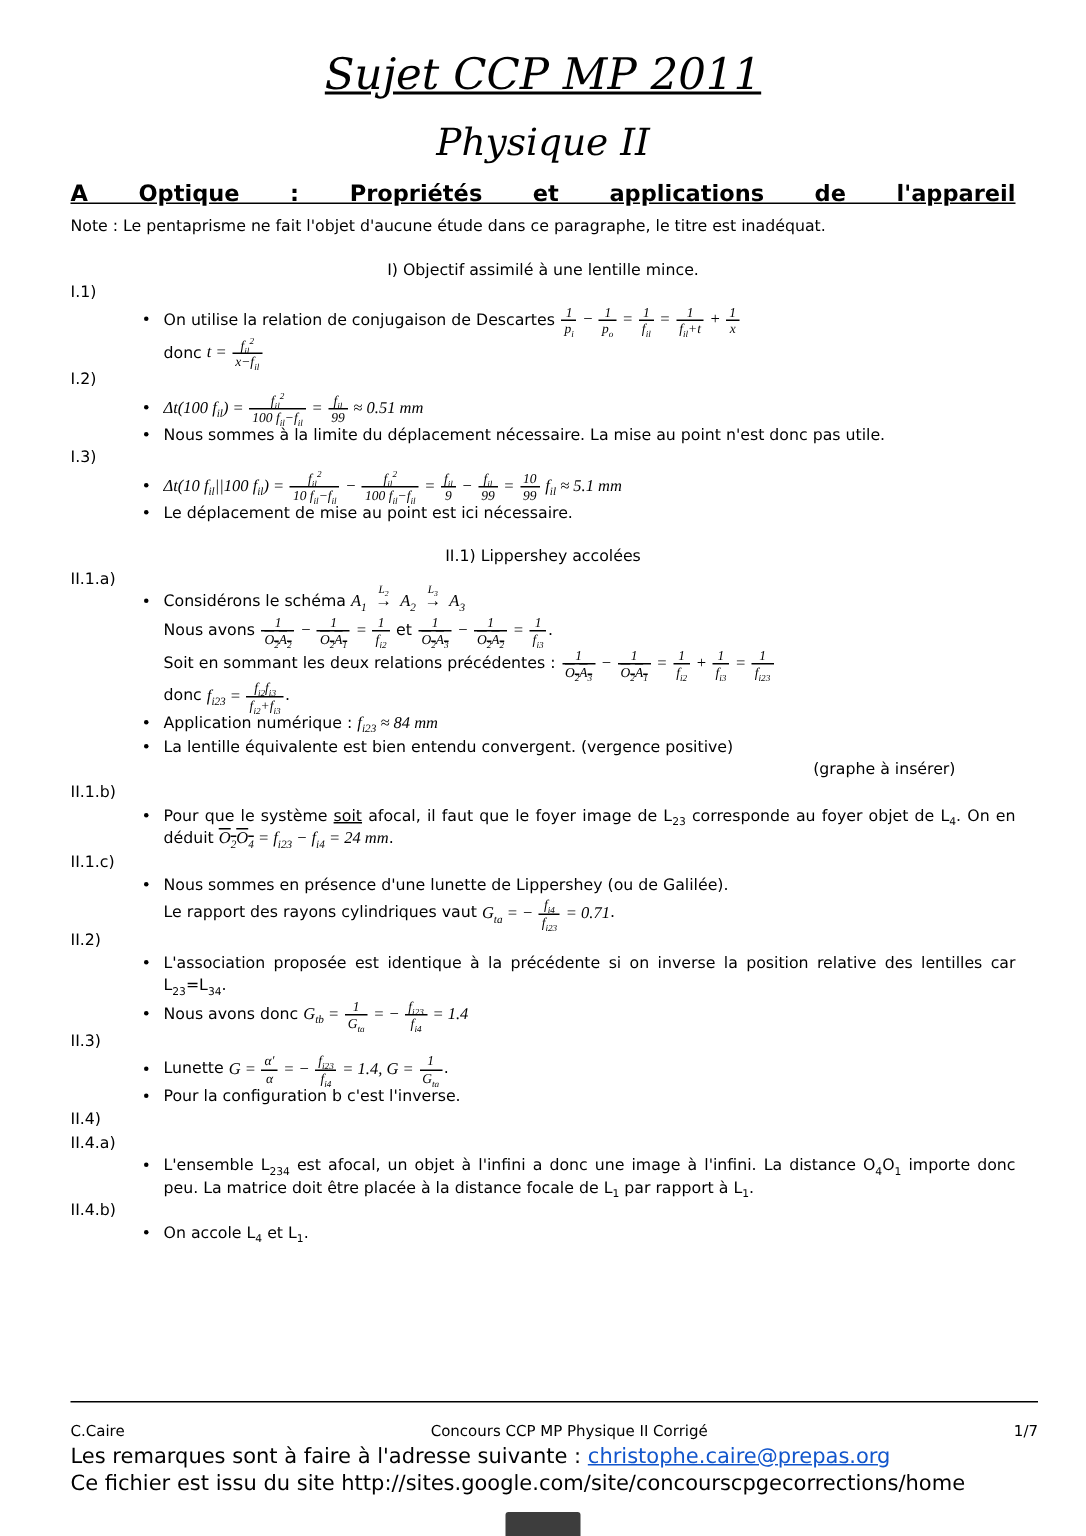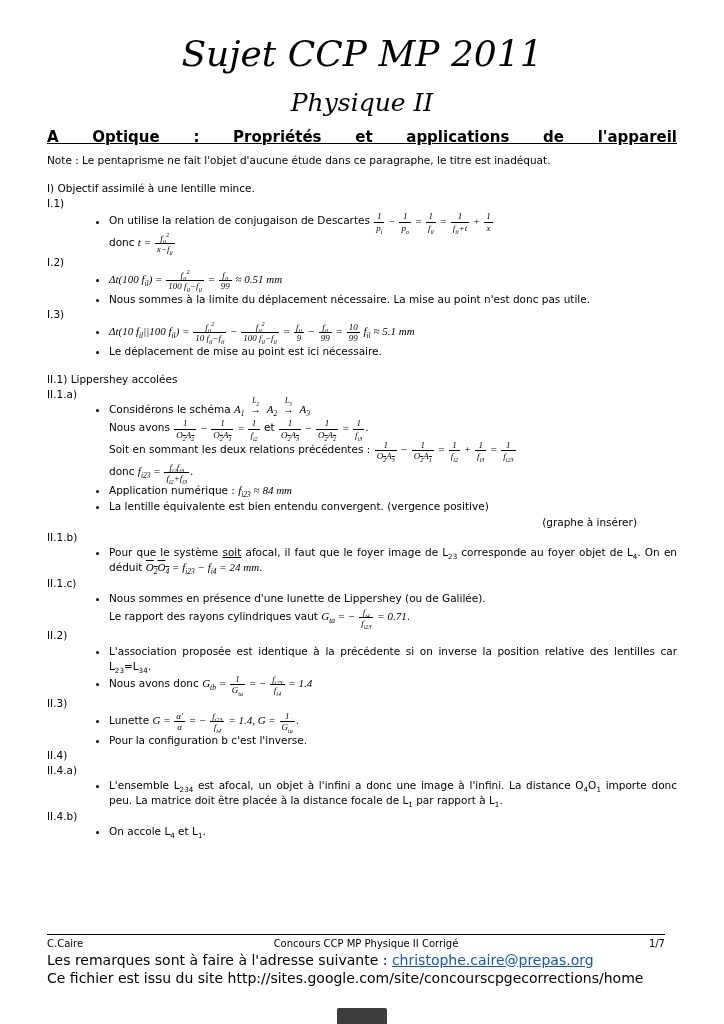--- a/index.html
+++ b/index.html
@@ -10,51 +10,51 @@
     background: #fff;
     color: #000;
     font-family: "DejaVu Sans", sans-serif;
     font-size: 10.5px;
     line-height: 1.45;
     padding: 32px 47px 0 47px;
     overflow: hidden;
   }
   
   .doc-title { text-align: center; margin-bottom: 10px; }
-  .t1 { font-family: "DejaVu Serif", serif; font-style: italic; font-size: 36px; line-height: 1.2; }
+  .t1 { font-family: "DejaVu Serif", serif; font-style: italic; font-size: 29px; line-height: 1.2; text-decoration: underline; }
   .t2 { font-family: "DejaVu Serif", serif; font-style: italic; font-size: 25px; line-height: 1.2; margin-top: 13px; }
   
   .sec-a { font-weight: bold; font-size: 15px; line-height: 1.3; margin: 8px 0 5px 0; }
   .sec-a > div { text-decoration: underline; }
   .sec-a .l1 { text-align: justify; text-align-last: justify; }
   .sec-ai { font-weight: bold; font-size: 13.5px; line-height: 1.3; margin: 5px 0 9px 0; }
   .sec-ai .l1 { padding-left: 38px; text-align: justify; text-align-last: justify; }
   .sec-ai .l2 { padding-left: 66px; }
   .note { margin: 0; }
   
   .plabel { margin: 0; }
-  .gap { margin-top: 13px; }
+  .gap { margin-top: 13px; text-align: center; }
   ul.bullets { margin: 0; padding: 0 0 0 62px; }
   ul.bullets li { text-align: justify; }
   .cont { display: block; }
   .centered { margin: 0; text-align: right; padding-right: 40px; }
   
   .m { font-family: "Liberation Serif", serif; font-style: italic; font-size: 11px; white-space: nowrap; }
   .f { display: inline-block; vertical-align: middle; text-align: center; line-height: 1.15; margin: 0 1px; }
   .f .n { display: block; border-bottom: 1px solid #000; padding: 0 2px; font-size: 9px; }
   .f .d { display: block; padding: 0 2px; font-size: 9px; }
   sub, sup { line-height: 0; font-size: 0.68em; }
   .ov { text-decoration: overline; }
   .arr { position: relative; display: inline-block; margin: 0 3px; }
   .arr .lbl { position: absolute; top: -0.8em; left: 50%; transform: translateX(-50%); font-size: 7.5px; }
   u { text-decoration: underline; }
   
   .footer {
-    position: absolute; left: 47px; right: 59px; top: 934px;
-    border-top: 1px solid #000; padding-top: 3px;
+    position: absolute; left: 47px; right: 32px; top: 934px;
+    border-top: 1px solid #000; padding-top: 14px;
     font-size: 10px; line-height: 1.25;
   }
   .footer-row { display: flex; justify-content: space-between; }
   .footer-small { font-size: 14px; line-height: 1.35; }
   .footer-small:first-of-type { margin-top: 2px; }
   .email { color: #1155cc; text-decoration: underline; cursor: pointer; }
   .bottom-artifact {
     position: absolute; left: 337px; top: 1008px;
     width: 50px; height: 16px; background: #3d3d3d; border-radius: 2px 2px 0 0;
   }

